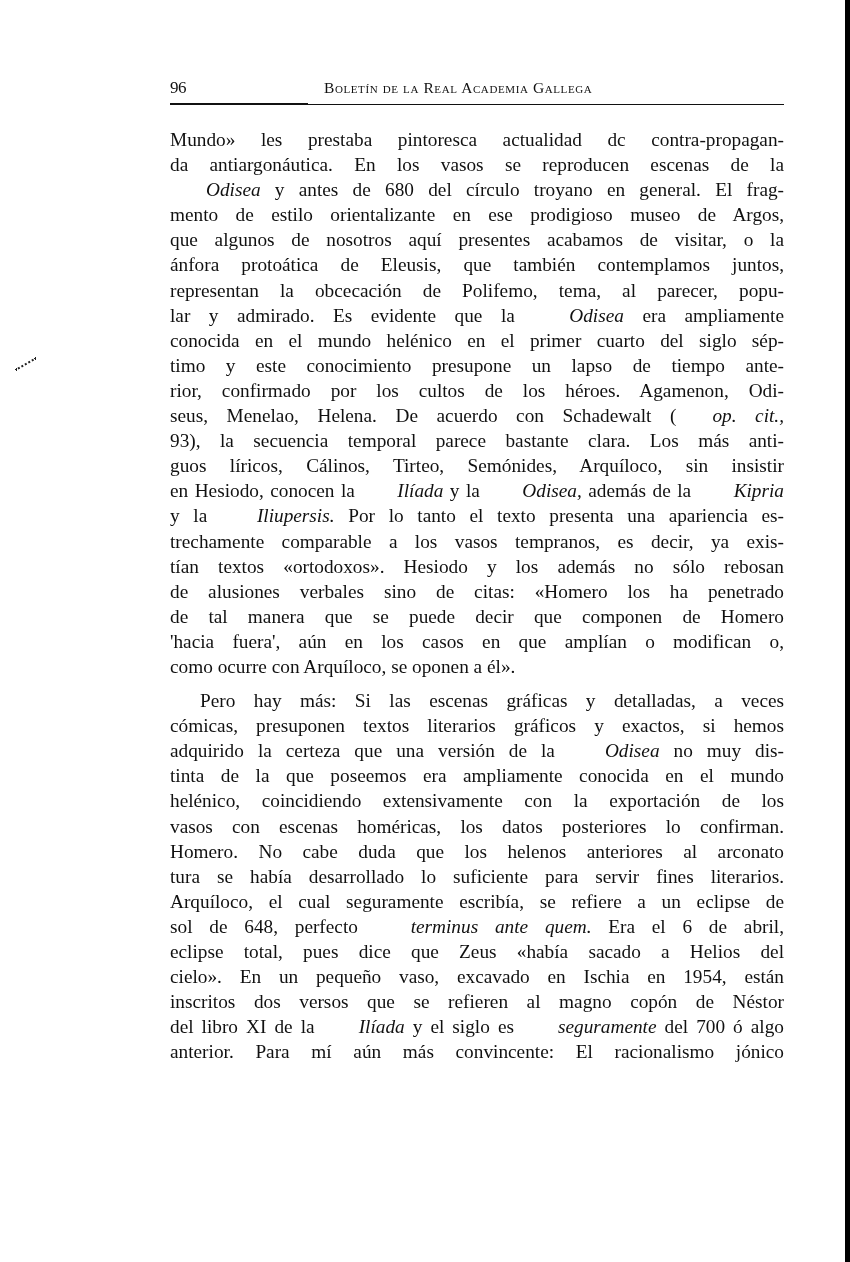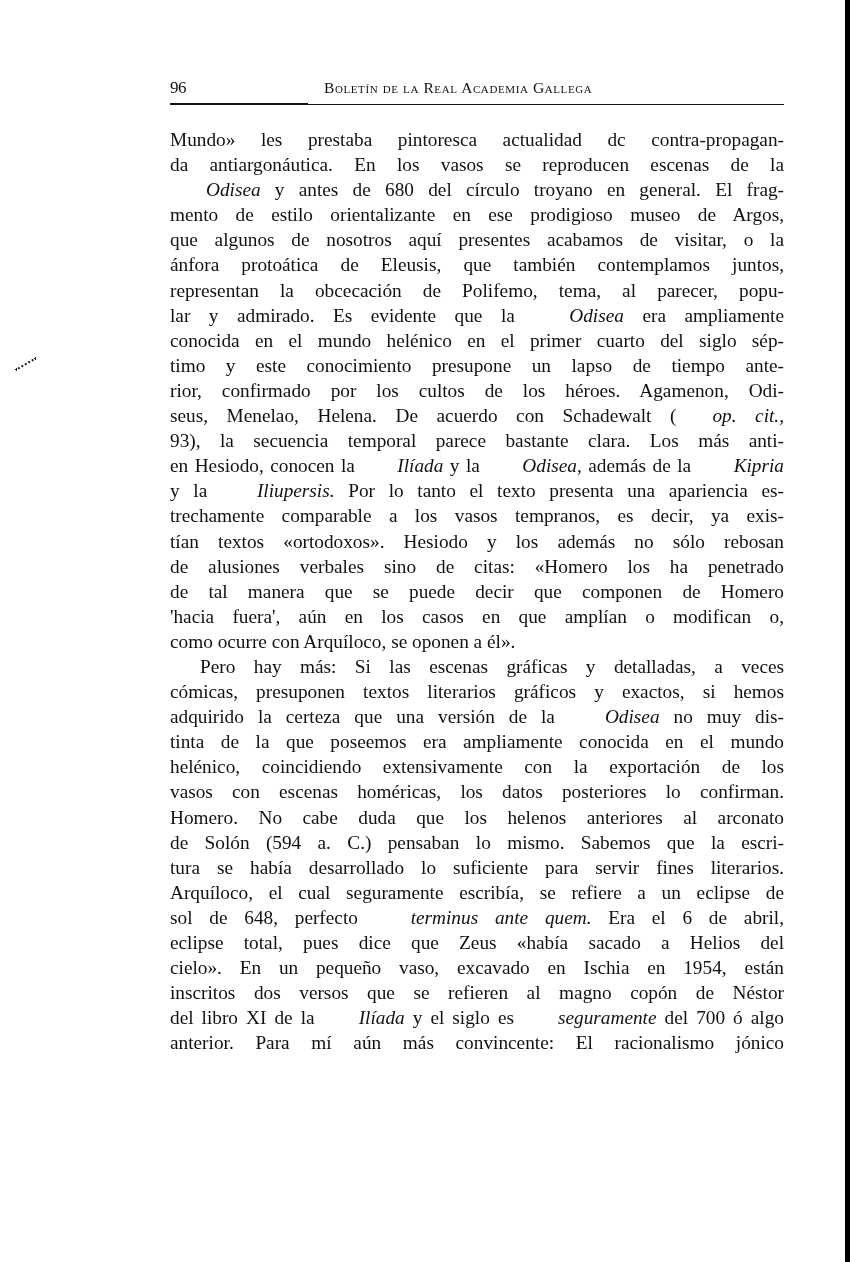--- a/index.html
+++ b/index.html
@@ -79,20 +79,21 @@
       font-size: 19.3px;
       white-space: nowrap;
       text-align: justify;
       text-align-last: justify;
     }
     .line.last {
       text-align-last: left;
     }
     .line.indent {
       padding-left: 30px;
+      margin-top: 9px;
     }
     .line i {
       font-style: italic;
       margin-left: 36px;
     }
     .scribble {
       position: absolute;
       left: 14px;
       top: 363px;
       width: 24px;
@@ -120,36 +121,36 @@
     <span class="line"><span>mento de estilo orientalizante en ese prodigioso museo de Argos,</span></span>
     <span class="line"><span>que algunos de nosotros aquí presentes acabamos de visitar, o la</span></span>
     <span class="line"><span>ánfora protoática de Eleusis, que también contemplamos juntos,</span></span>
     <span class="line"><span>representan la obcecación de Polifemo, tema, al parecer, popu-</span></span>
     <span class="line"><span>lar y admirado. Es evidente que la </span><i>Odisea</i><span> era ampliamente</span></span>
     <span class="line"><span>conocida en el mundo helénico en el primer cuarto del siglo sép-</span></span>
     <span class="line"><span>timo y este conocimiento presupone un lapso de tiempo ante-</span></span>
     <span class="line"><span>rior, confirmado por los cultos de los héroes. Agamenon, Odi-</span></span>
     <span class="line"><span>seus, Menelao, Helena. De acuerdo con Schadewalt (</span><i>op. cit.,</i></span>
     <span class="line"><span>93), la secuencia temporal parece bastante clara. Los más anti-</span></span>
+    <span class="line"><span>guos líricos, Cálinos, Tirteo, Semónides, Arquíloco, sin insistir</span></span>
     <span class="line"><span>en Hesiodo, conocen la </span><i>Ilíada</i><span> y la </span><i>Odisea,</i><span> además de la </span><i>Kipria</i></span>
     <span class="line"><span>y la </span><i>Iliupersis.</i><span> Por lo tanto el texto presenta una apariencia es-</span></span>
     <span class="line"><span>trechamente comparable a los vasos tempranos, es decir, ya exis-</span></span>
     <span class="line"><span>tían textos «ortodoxos». Hesiodo y los además no sólo rebosan</span></span>
     <span class="line"><span>de alusiones verbales sino de citas: «Homero los ha penetrado</span></span>
     <span class="line"><span>de tal manera que se puede decir que componen de Homero</span></span>
     <span class="line"><span>'hacia fuera', aún en los casos en que amplían o modifican o,</span></span>
     <span class="line last"><span>como ocurre con Arquíloco, se oponen a él».</span></span>
     <span class="line indent"><span>Pero hay más: Si las escenas gráficas y detalladas, a veces</span></span>
     <span class="line"><span>cómicas, presuponen textos literarios gráficos y exactos, si hemos</span></span>
     <span class="line"><span>adquirido la certeza que una versión de la </span><i>Odisea</i><span> no muy dis-</span></span>
     <span class="line"><span>tinta de la que poseemos era ampliamente conocida en el mundo</span></span>
     <span class="line"><span>helénico, coincidiendo extensivamente con la exportación de los</span></span>
     <span class="line"><span>vasos con escenas homéricas, los datos posteriores lo confirman.</span></span>
     <span class="line"><span>Homero. No cabe duda que los helenos anteriores al arconato</span></span>
-    <span class="line"><span>de Solón (594 a. C.) pensaban lo mismo. Sabemos que la escri-</span></span>
     <span class="line"><span>tura se había desarrollado lo suficiente para servir fines literarios.</span></span>
     <span class="line"><span>Arquíloco, el cual seguramente escribía, se refiere a un eclipse de</span></span>
     <span class="line"><span>sol de 648, perfecto </span><i>terminus ante quem.</i><span> Era el 6 de abril,</span></span>
     <span class="line"><span>eclipse total, pues dice que Zeus «había sacado a Helios del</span></span>
     <span class="line"><span>cielo». En un pequeño vaso, excavado en Ischia en 1954, están</span></span>
     <span class="line"><span>inscritos dos versos que se refieren al magno copón de Néstor</span></span>
     <span class="line"><span>del libro XI de la </span><i>Ilíada</i><span> y el siglo es </span><i>seguramente</i><span> del 700 ó algo</span></span>
     <span class="line"><span>anterior. Para mí aún más convincente: El racionalismo jónico</span></span>
   </div>
 

